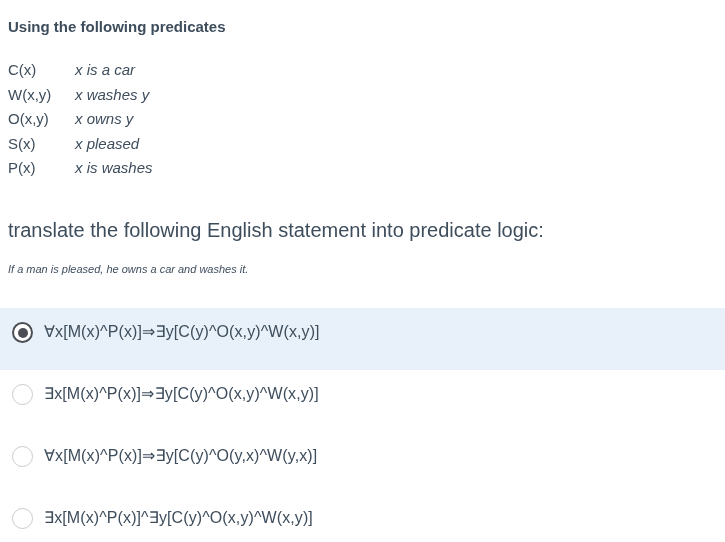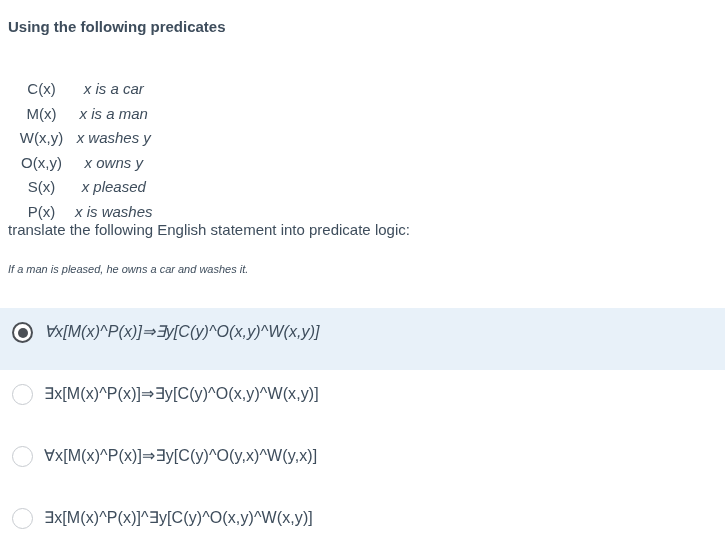--- a/index.html
+++ b/index.html
@@ -52,44 +52,43 @@
     font-size: 15px;
     line-height: 20px;
     white-space: nowrap;
     font-weight: bold;
   }
 
   
   .pred-table {
     position: absolute;
     left: 8px;
-    top: 77px;
+    top: 58px;
     border-collapse: collapse;
-    text-align: center;
   }
   .pred-table td {
     font-size: 15px;
     line-height: 24.5px;
     padding: 0;
     vertical-align: top;
     white-space: nowrap;
   }
   .pred-table td.sym {
     width: 67px;
     padding-right: 0;
   }
   .pred-table td.desc {
     font-style: italic;
   }
 
   .instruction {
     position: absolute;
     left: 8px;
     top: 220px;
-    font-size: 15px;
+    font-size: 20px;
     line-height: 20px;
     white-space: nowrap;
   }
 
   .statement {
     position: absolute;
     left: 8px;
     top: 259px;
     font-size: 11px;
     line-height: 20px;
@@ -105,21 +104,20 @@
     width: 725px;
   }
   .option-row {
     position: relative;
     width: 725px;
     height: 62px;
     box-sizing: border-box;
   }
   .option-row.selected {
     background: #e8f1f9;
-    font-style: italic;
   }
 
   .radio {
     position: absolute;
     left: 12px;
     top: 14px;
     width: 21px;
     height: 21px;
     border-radius: 50%;
     box-sizing: border-box;
@@ -170,24 +168,20 @@
 
   <div class="intro">Using the following predicates</div>
 
   <table class="pred-table">
     <tbody>
       <tr>
         <td class="sym">C(x)</td>
         <td class="desc">x is a car</td>
       </tr>
       <tr>
-        <td class="sym">M(x)</td>
-        <td class="desc">x is a man</td>
-      </tr>
-      <tr>
         <td class="sym">W(x,y)</td>
         <td class="desc">x washes y</td>
       </tr>
       <tr>
         <td class="sym">O(x,y)</td>
         <td class="desc">x owns y</td>
       </tr>
       <tr>
         <td class="sym">S(x)</td>
         <td class="desc">x pleased</td>

